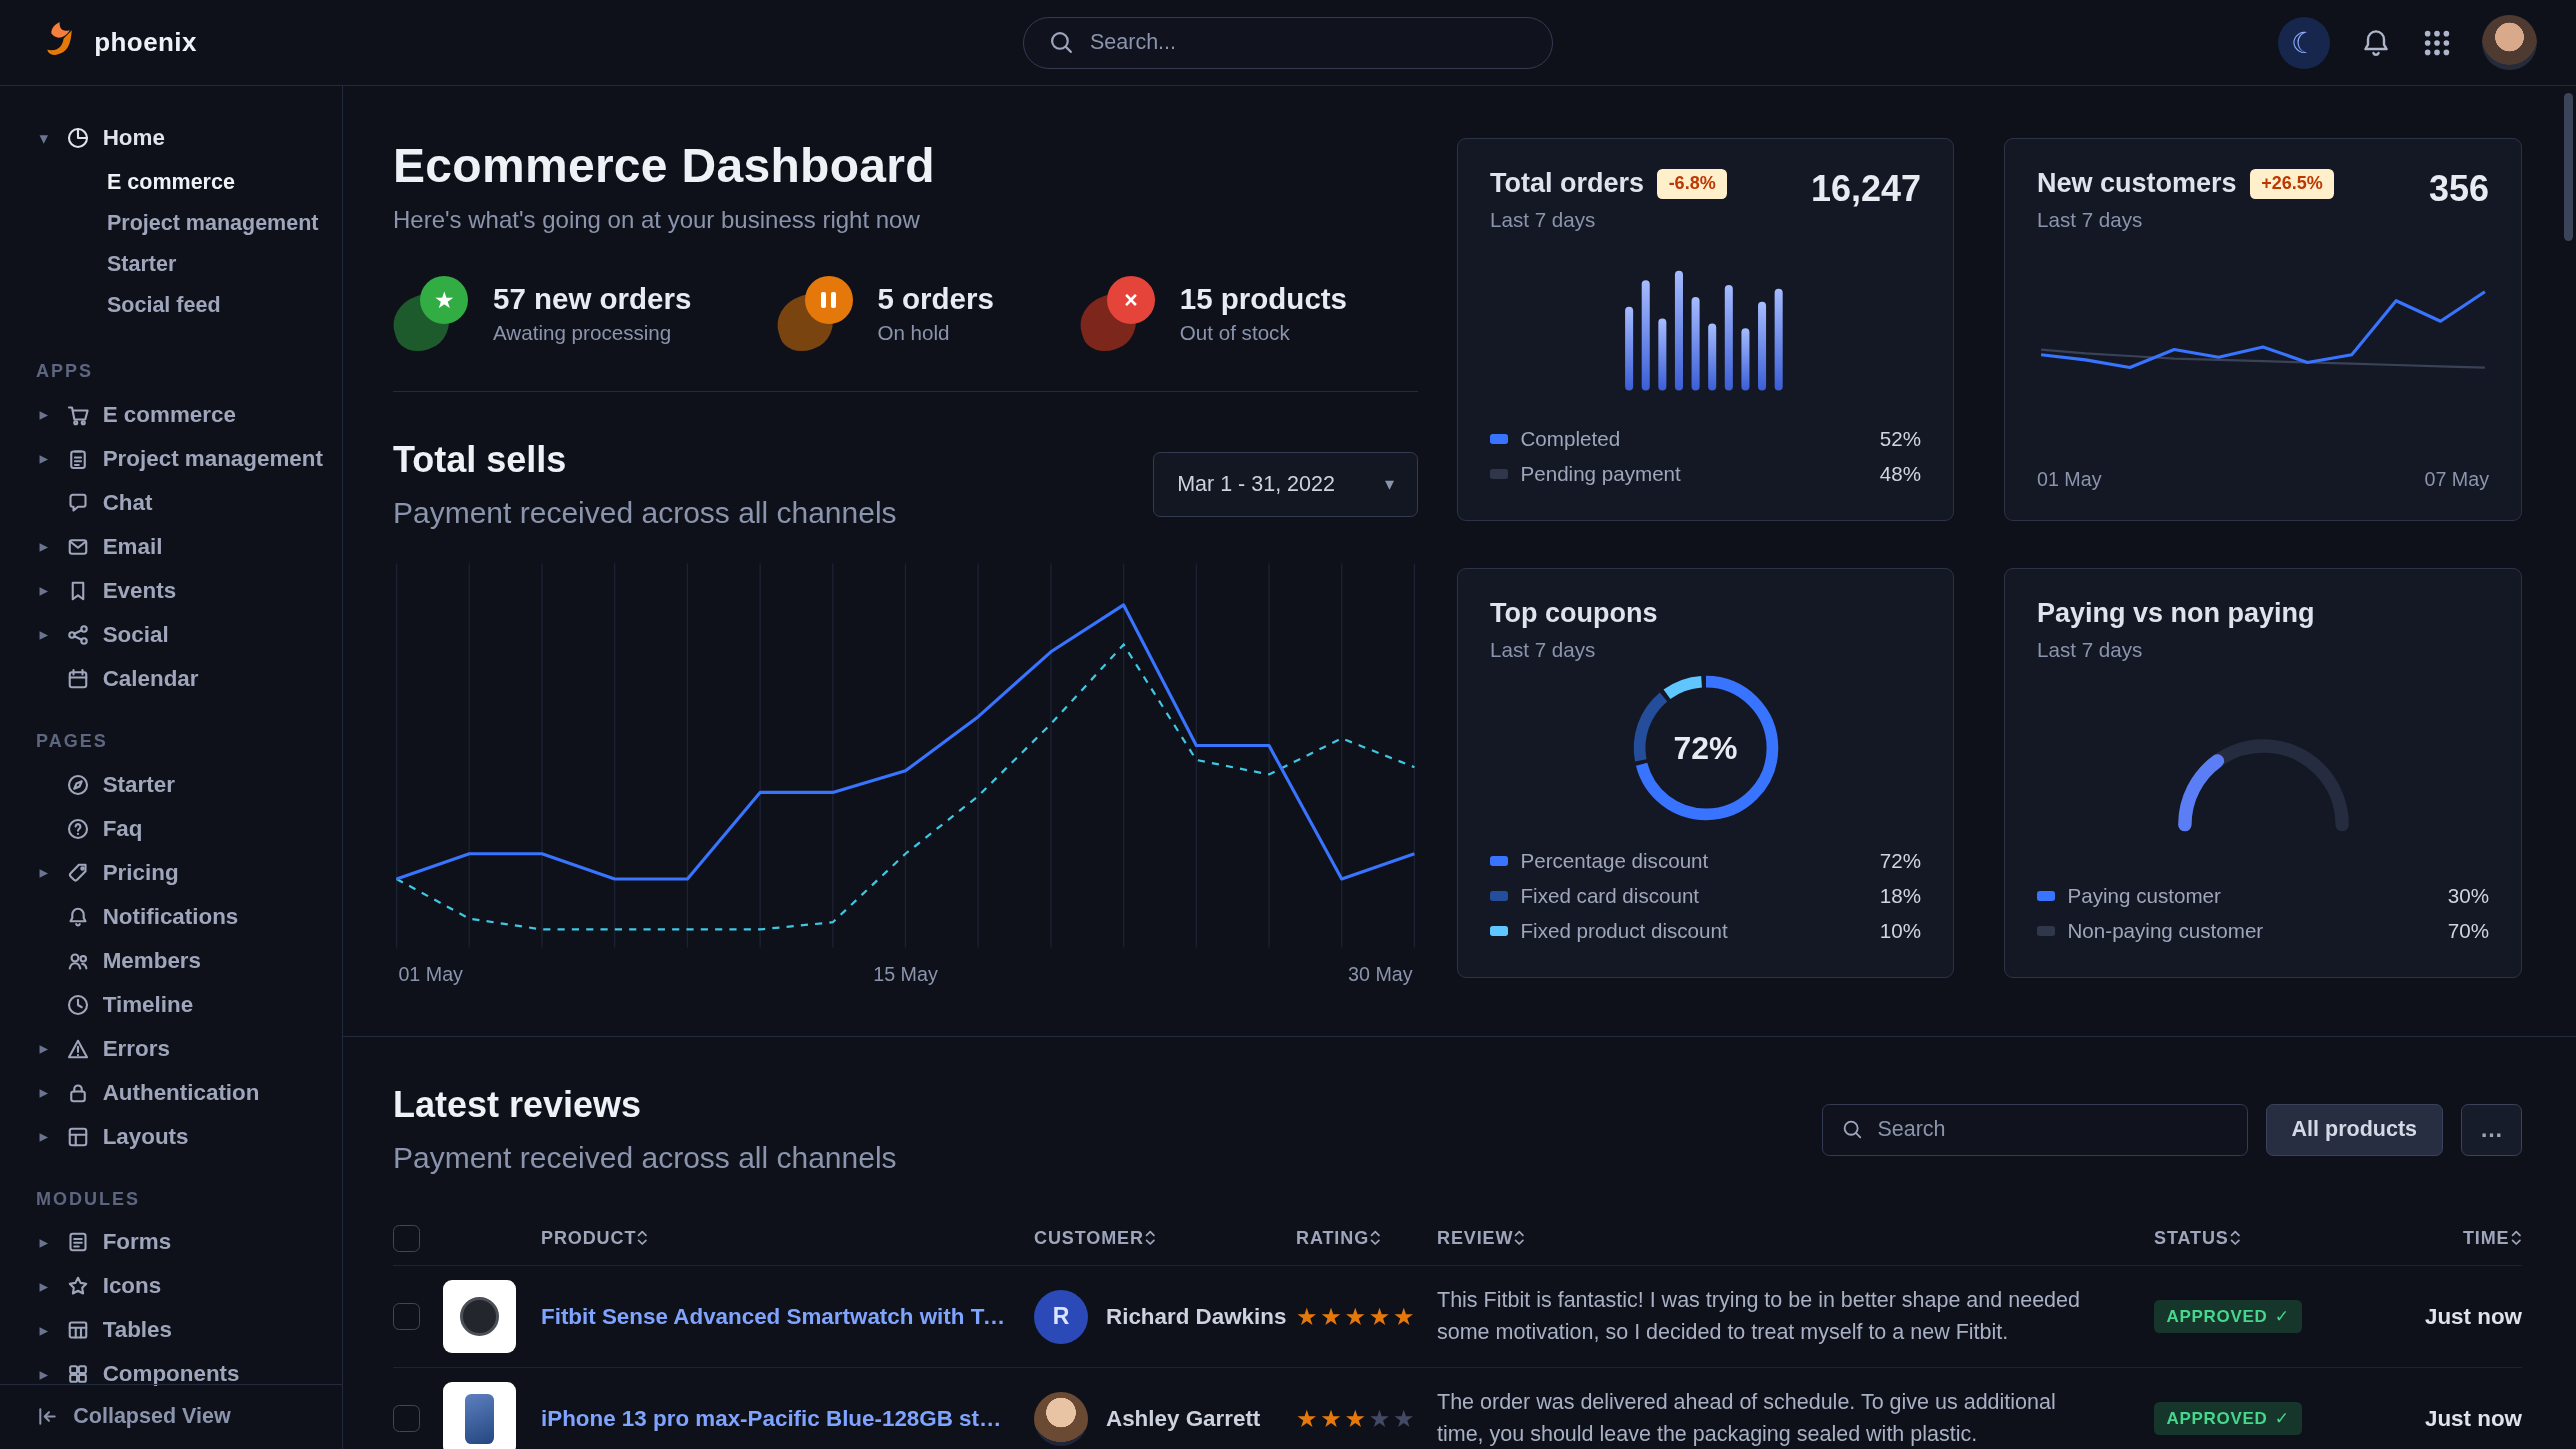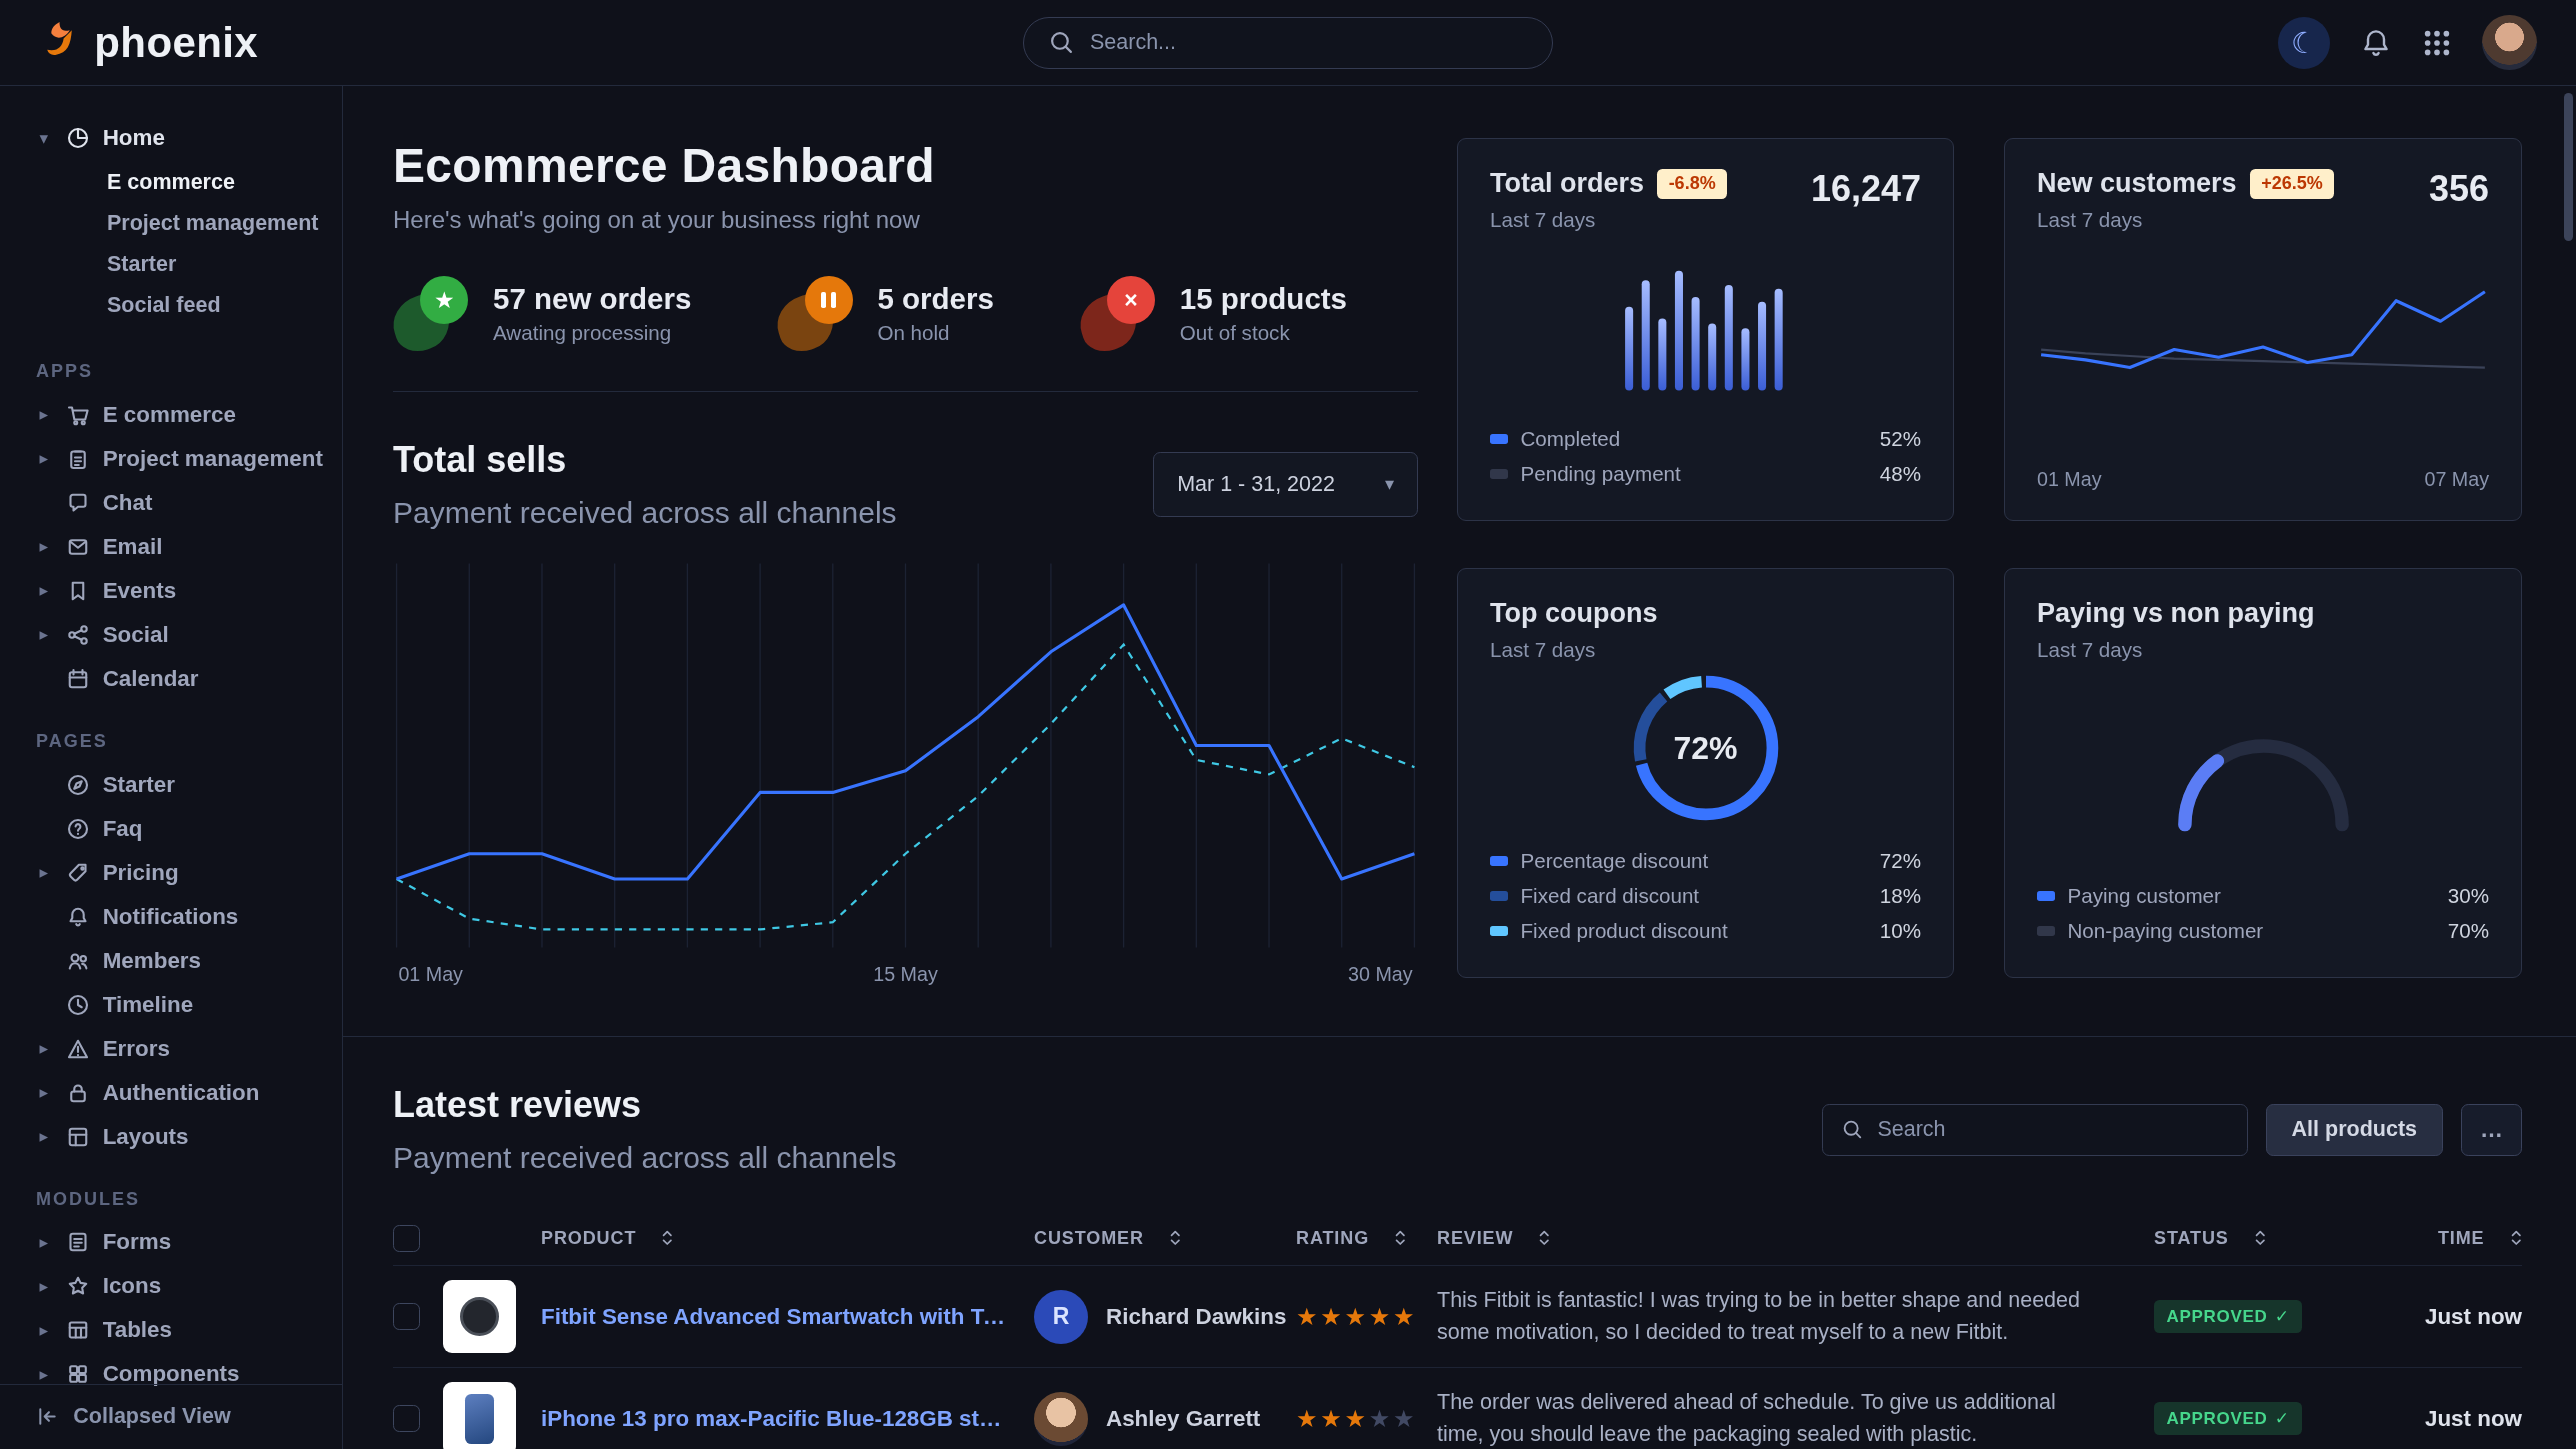--- a/index.html
+++ b/index.html
@@ -2,21 +2,21 @@
 <html style="font-size:14.3px"><head>
 <meta charset="utf-8">
 <style>
 *{margin:0;padding:0;box-sizing:border-box}
 html,body{width:2576px;height:1449px;overflow:hidden}
 body{background:#0f111a;color:#9fa6bc;font-family:"Liberation Sans","DejaVu Sans",sans-serif;font-size:21.5px}
 .app{width:2576px;height:1449px;display:flex;flex-direction:column;position:relative}
 
 .navbar{height:86px;flex:0 0 86px;display:flex;align-items:center;padding:0 39px;border-bottom:0.9px solid #232a3c;position:relative;z-index:5}
 .brand{display:flex;align-items:center;gap:14.3px}
-.brand-name{font-size:42px;font-weight:700;color:#eef1f6;letter-spacing:0.4px}
+.brand-name{font-size:26px;font-weight:700;color:#eef1f6;letter-spacing:0.4px}
 .nav-search{position:absolute;left:50%;transform:translateX(-50%);width:530px;height:52px;border:0.9px solid #343b52;border-radius:26px;display:flex;align-items:center;gap:16px;padding:0 25px;background:#10131d}
 .nav-search svg{flex:0 0 auto}
 .nav-search input{background:transparent;border:0;outline:0;color:#cdd2df;font-size:21.5px;width:100%}
 .nav-search input::placeholder{color:#8a94ad}
 .nav-actions{margin-left:auto;display:flex;align-items:center;gap:30px}
 .icon-btn{background:none;border:0;color:#aeb6cc;cursor:pointer;display:flex;align-items:center;justify-content:center}
 .moon-btn{width:52px;height:52px;border-radius:50%;background:rgba(56,116,255,.22);color:#8fadff;font-size:29px}
 .avatar{width:55px;height:55px;border-radius:50%;cursor:pointer;background:radial-gradient(circle at 50% 40%,#d9a98c 0 33%,#4e3a30 34% 64%,#262b3c 65%)}
 
 .shell{flex:1;display:flex;min-height:0}
@@ -80,21 +80,21 @@
 .reviews-controls{display:flex;align-items:center;gap:18px}
 .rsearch{width:426px;height:52px;border:0.9px solid #343b52;border-radius:7.2px;display:flex;align-items:center;gap:14.3px;padding:0 19.7px;background:#10131d}
 .rsearch input{background:transparent;border:0;outline:0;color:#cdd2df;font-size:21.5px;width:100%}
 .rsearch input::placeholder{color:#8a94ad}
 .btn{height:52px;border:0.9px solid #3a425c;border-radius:7.2px;background:#272e41;color:#d4d9e5;font-size:21.5px;font-weight:600;padding:0 25px;cursor:pointer}
 .btn-more{background:#171c2b;color:#9fa6bc;padding:0 18px;font-size:23px}
 .tbl{margin-top:36px}
 .tr{display:grid;grid-template-columns:50px 98px 493px 262px 141px 1fr 224px 144px;align-items:center;border-bottom:0.9px solid #1d2334}
 .tr-head{min-height:55px}
 .tr-row{min-height:102px}
-.th{font-size:18px;font-weight:700;color:#9fa6bc;letter-spacing:0.9px;display:flex;align-items:center;gap:25px}
+.th{font-size:18px;font-weight:700;color:#9fa6bc;letter-spacing:0.9px;display:flex;align-items:center;gap:0}
 .th.right{justify-content:flex-end}
 .cb{width:27px;height:27px;border:1.8px solid #3d465e;border-radius:6.3px;display:inline-block;cursor:pointer}
 .thumb{width:73px;height:73px;background:#fff;border-radius:9px;display:flex;align-items:center;justify-content:center;overflow:hidden}
 .watch{width:39px;height:39px;border-radius:50%;background:#23262d;border:3.6px solid #4a4f58}
 .phone{width:29px;height:50px;border-radius:6.3px;background:linear-gradient(160deg,#5d7fc0,#24477f)}
 .plink{font-size:22.4px;font-weight:600;color:#7fa4ff;text-decoration:none;white-space:nowrap;overflow:hidden;text-overflow:ellipsis;display:block;padding-right:27px;cursor:pointer}
 .cust{display:flex;align-items:center;gap:18px;font-size:22.4px;font-weight:600;color:#cdd2df}
 .av{width:54px;height:54px;border-radius:50%;flex:0 0 54px;display:flex;align-items:center;justify-content:center;font-size:23px;font-weight:700}
 .av-letter{background:#2b4ab8;color:#dbe4ff}
 .av-photo{background:radial-gradient(circle at 50% 38%,#e8c3a4 0 34%,#6b4a33 35% 68%,#20253a 69%)}

